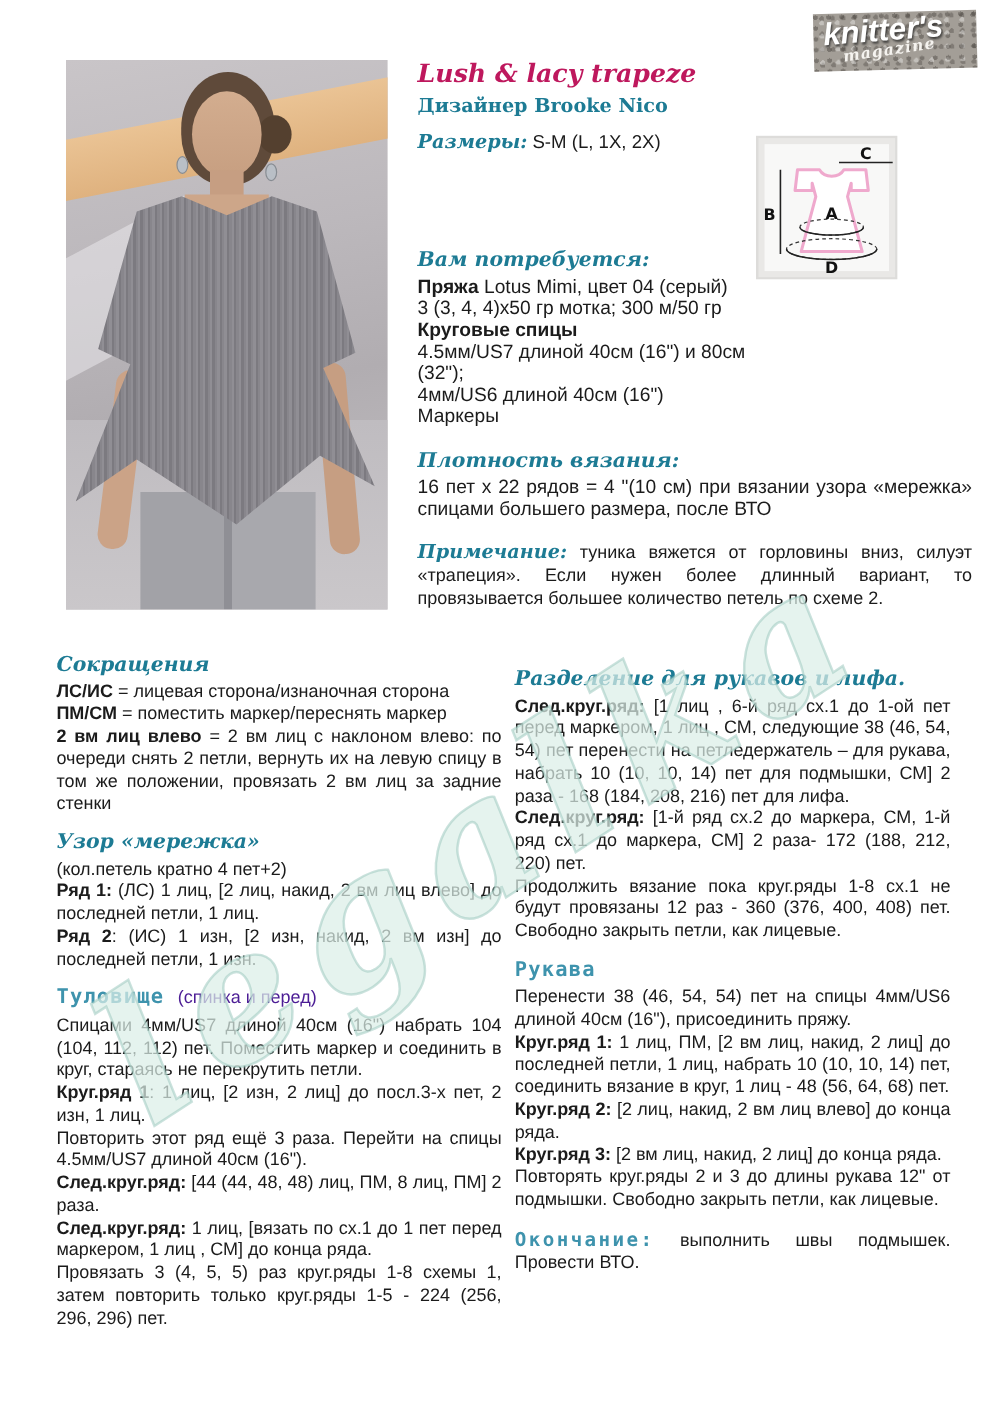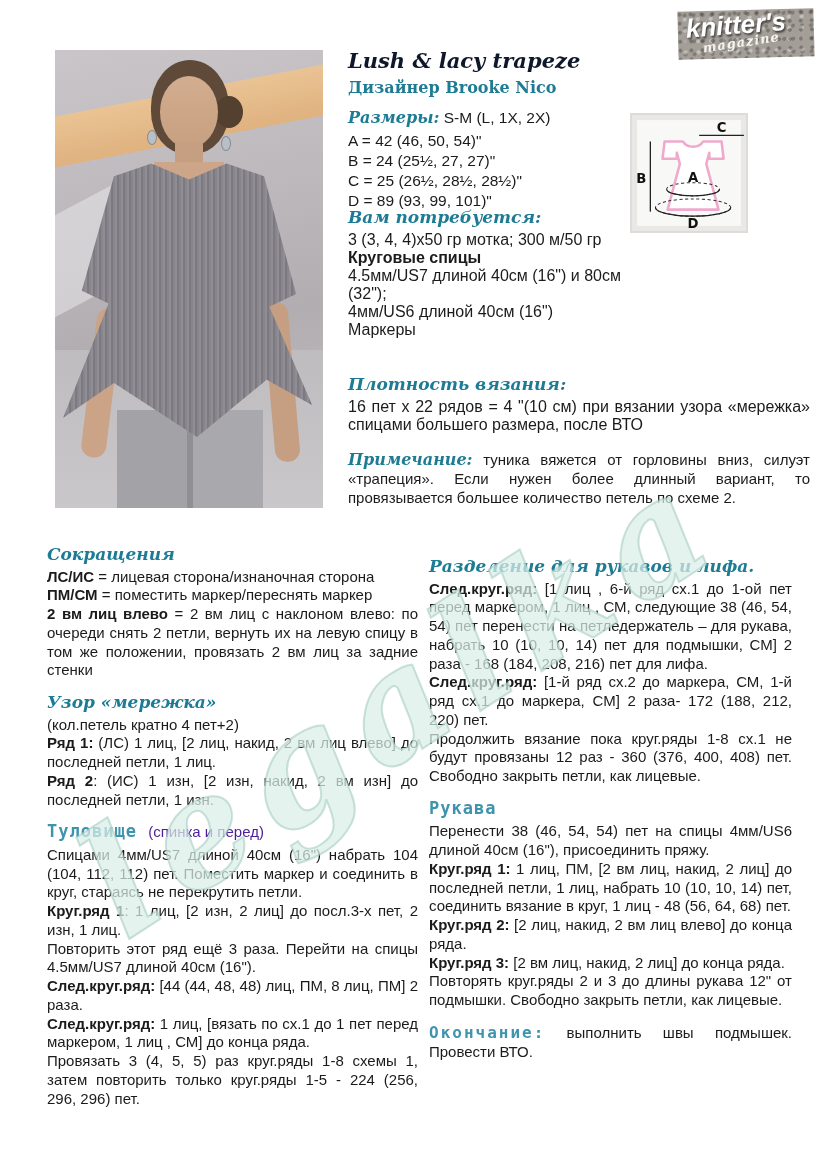--- a/index.html
+++ b/index.html
@@ -73,21 +73,21 @@
   h3.mono-h, .mono-inline {
     font-family:"DejaVu Sans Mono",monospace; font-weight:bold; color:#3e93ad;
   }
   h3.mono-h { font-size:17px; letter-spacing:1px; margin:0 0 4px 0; line-height:1.15; }
   h3.mono-h .h-suffix { font-family:"Liberation Sans",sans-serif; font-weight:normal;
     color:#4c1d95; font-size:15px; letter-spacing:0; }
   .mono-inline { font-size:16px; letter-spacing:2px; }
 
   .page-title { position:absolute; left:348px; top:48px;
     font-family:"DejaVu Serif",serif; font-style:italic; font-weight:bold;
-    font-size:21px; color:#0f172a; }
+    font-size:21px; color:#be185d; }
   .designer { position:absolute; left:348px; top:78px;
     font-family:"DejaVu Serif",serif; font-weight:bold;
     font-size:16px; color:#1d7b94; }
 
   .sizes { position:absolute; left:348px; top:108px; width:270px; font-size:15.5px; line-height:1.28; }
   .sizes .sz-head { margin:0 0 3px 0; }
   .sizes .ln { white-space:nowrap; }
 
   .schematic { position:absolute; left:630px; top:113px; }
 
@@ -143,26 +143,20 @@
     <div class="ph-ear-r"></div>
     <div class="ph-sweater"></div>
   </div>
 
   <div class="page-title">Lush &amp; lacy trapeze</div>
   <div class="designer">Дизайнер Brooke Nico</div>
 
   <div class="sizes">
     <p class="sz-head"><span class="script-inline">Размеры:</span>
       <span>S-M (L, 1X, 2X)</span></p>
-    <div>
-        <div class="ln">A = 42 (46, 50, 54)"</div>
-        <div class="ln">B = 24 (25½, 27, 27)"</div>
-        <div class="ln">C = 25 (26½, 28½, 28½)"</div>
-        <div class="ln">D = 89 (93, 99, 101)"</div>
-      </div>
   </div>
 
   <svg class="schematic" viewBox="0 0 116 118" width="118" height="120" xmlns="http://www.w3.org/2000/svg">
     <rect x="0" y="0" width="116" height="118" fill="#dddcda"></rect>
     <rect x="2" y="2" width="112" height="114" fill="#e9e8e6"></rect>
     <rect x="7" y="7" width="102" height="104" fill="#f8f8f7"></rect>
     <path d="M34 28 L52 28 C56 35 68 35 72 28 L90 28 L92 45 L78 45 L78 39 L75 50 L87 95 L37 95 L49 50 L46 39 L46 45 L32 45 Z" fill="#ffffff" stroke="#efa9cd" stroke-width="2.5" stroke-linejoin="round"></path>
     <line x1="68" y1="22" x2="112" y2="22" stroke="#222" stroke-width="1.3"></line>
     <line x1="20" y1="28" x2="20" y2="97" stroke="#222" stroke-width="1.3"></line>
     <ellipse cx="62" cy="75" rx="26" ry="6.5" fill="none" stroke="#333" stroke-width="1" stroke-dasharray="3 2.5"></ellipse>
@@ -171,20 +165,21 @@
     <path d="M25 93 A37 8.5 0 0 0 99 93" fill="none" stroke="#222" stroke-width="1.2"></path>
     <text x="90" y="19" font-family="DejaVu Sans" font-size="13" font-weight="bold" fill="#111" text-anchor="middle">C</text>
     <text x="11" y="69" font-family="DejaVu Sans" font-size="13" font-weight="bold" fill="#111" text-anchor="middle">B</text>
     <text x="62" y="68" font-family="DejaVu Sans" font-size="13" font-weight="bold" fill="#111" text-anchor="middle">A</text>
     <text x="62" y="113" font-family="DejaVu Sans" font-size="13" font-weight="bold" fill="#111" text-anchor="middle">D</text>
   </svg>
 
   <div class="materials">
     <h3 class="script-h">Вам потребуется:</h3>
     <div>
+        <p class="para"><b>Пряжа</b><span> Lotus Mimi, цвет 04 (серый)</span></p>
         <p class="para"><span>3 (3, 4, 4)x50 гр мотка; 300 м/50 гр</span></p>
         <p class="para"><b>Круговые спицы</b></p>
         <p class="para"><span>4.5мм/US7 длиной 40см (16") и 80см (32");</span></p>
         <p class="para"><span>4мм/US6 длиной 40см (16")</span></p>
         <p class="para"><span>Маркеры</span></p>
       </div>
   </div>
 
   <div class="gauge">
     <h3 class="script-h">Плотность вязания:</h3>

